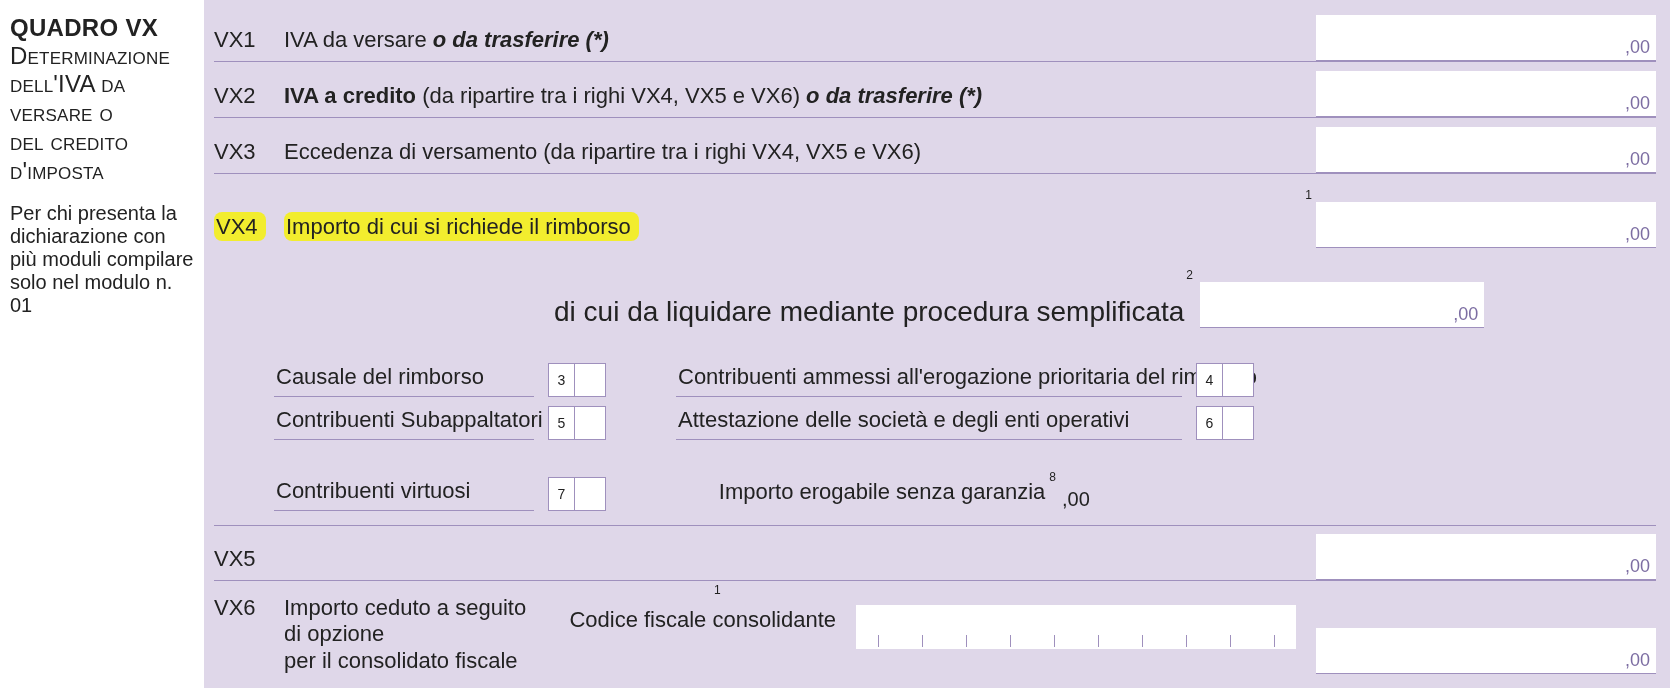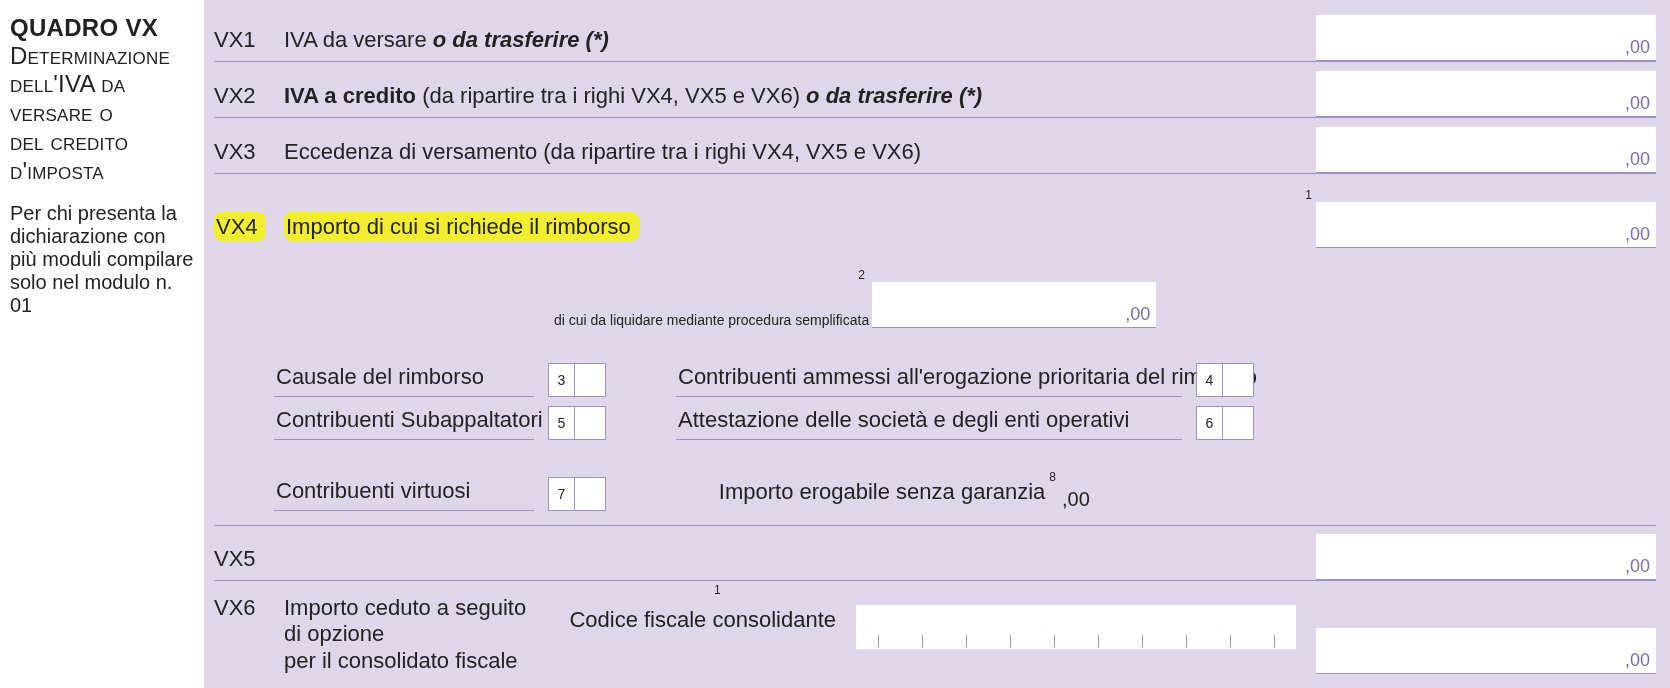--- a/index.html
+++ b/index.html
@@ -100,24 +100,24 @@
     border-radius: 8px;
     display: inline;
   }
   .subrow {
     display: flex;
     align-items: flex-end;
     padding: 34px 0 4px 0;
     justify-content: flex-start;
   }
   .subrow .sub-label {
-    font-size: 14px;
+    font-size: 28px;
     font-weight: 400;
     text-align: right;
-    padding-right: 3px;
+    padding-right: 16px;
   }
   .subrow .sub-amt-wrap { position: relative; }
   .subrow .sub-amt {
     width: 284px;
     height: 46px;
     background: #fff;
     border-bottom: 1px solid #9f90bd;
     display: flex;
     align-items: flex-end;
     justify-content: flex-end;

